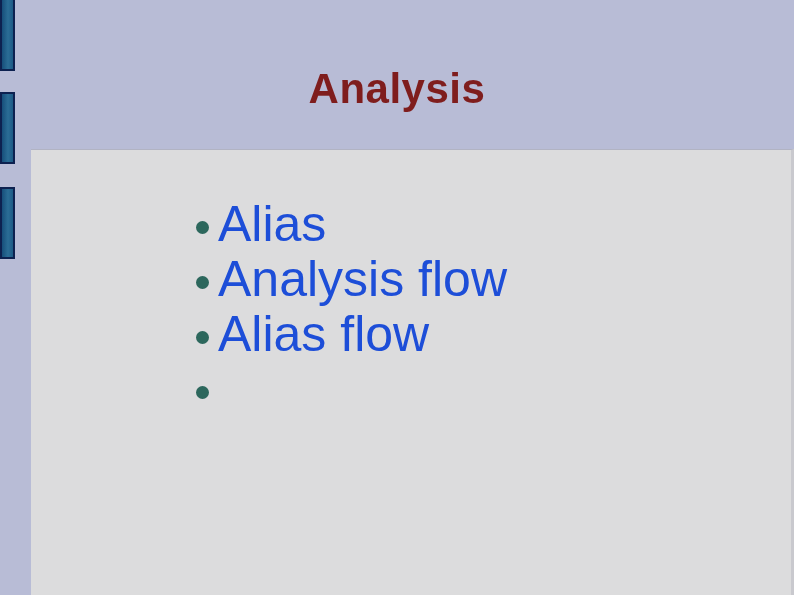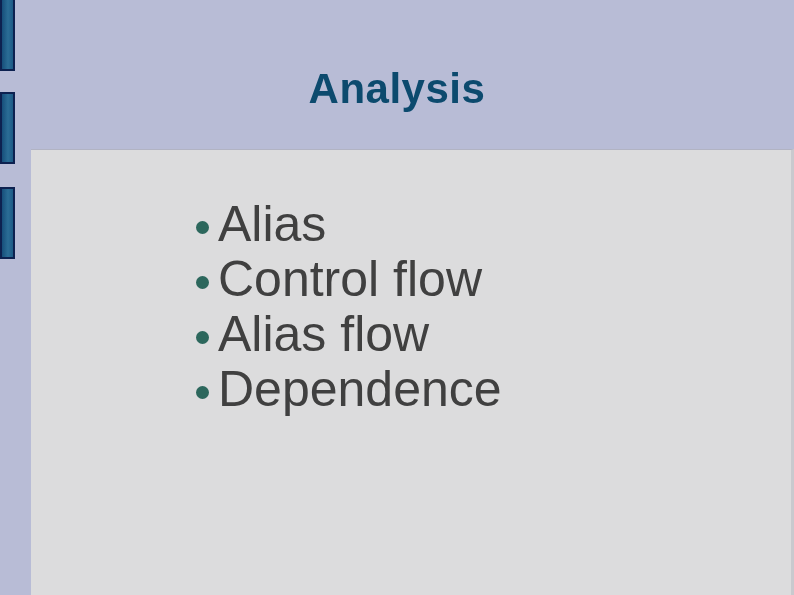--- a/index.html
+++ b/index.html
@@ -40,37 +40,37 @@
 
   
   .slide-title {
     position: absolute;
     top: 65px; left: 0;
     width: 100%;
     text-align: center;
     font-size: 42px;
     line-height: 48px;
     font-weight: bold;
-    color: #0c4a6e;
+    color: #7f1d1d;
     letter-spacing: 0.5px;
   }
 
   
   .bullet-list {
     position: absolute;
     left: 196px; top: 197px;
     margin: 0; padding: 0;
     list-style: none;
   }
   .bullet-item {
     display: flex;
     align-items: flex-start;
     font-size: 50px;
     line-height: 55px;
-    color: #404040;
+    color: #1d4ed8;
     white-space: nowrap;
   }
   .bullet-dot {
     flex: 0 0 auto;
     width: 13px; height: 13px;
     margin-top: 24px;
     margin-right: 9px;
     border-radius: 50%;
     background: #2c675c;
   }
@@ -88,25 +88,24 @@
 
   <div class="content-area"></div>
 
   <ul class="bullet-list">
     <li class="bullet-item">
       <span class="bullet-dot"></span>
       <span>Alias</span>
     </li>
     <li class="bullet-item">
       <span class="bullet-dot"></span>
-      <span>Control flow</span>
+      <span>Analysis flow</span>
     </li>
     <li class="bullet-item">
       <span class="bullet-dot"></span>
       <span>Alias flow</span>
     </li>
     <li class="bullet-item">
       <span class="bullet-dot"></span>
-      <span>Dependence</span>
     </li>
   </ul>
 
 </div>
 
 </body></html>

